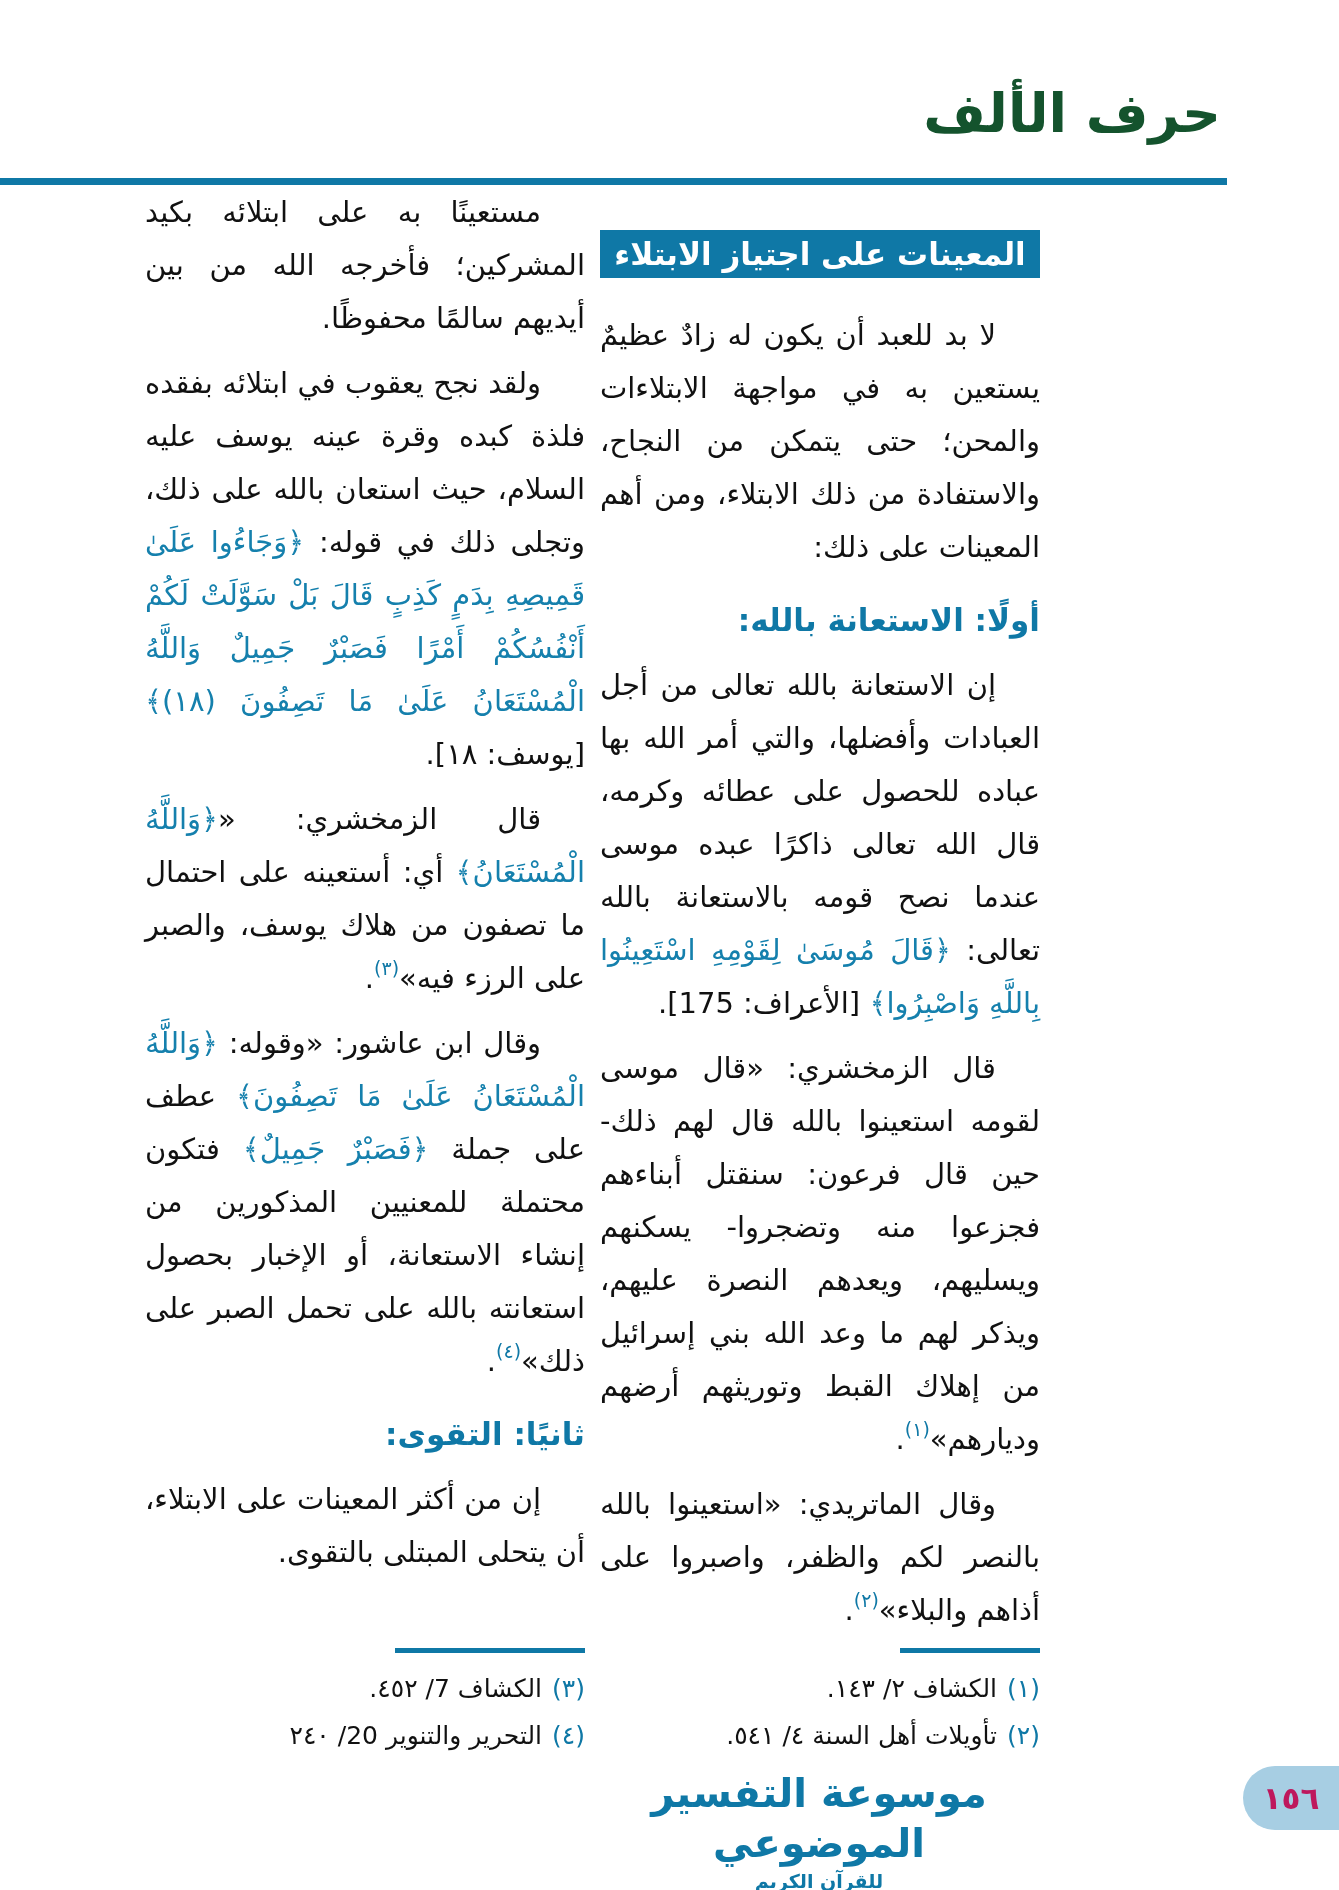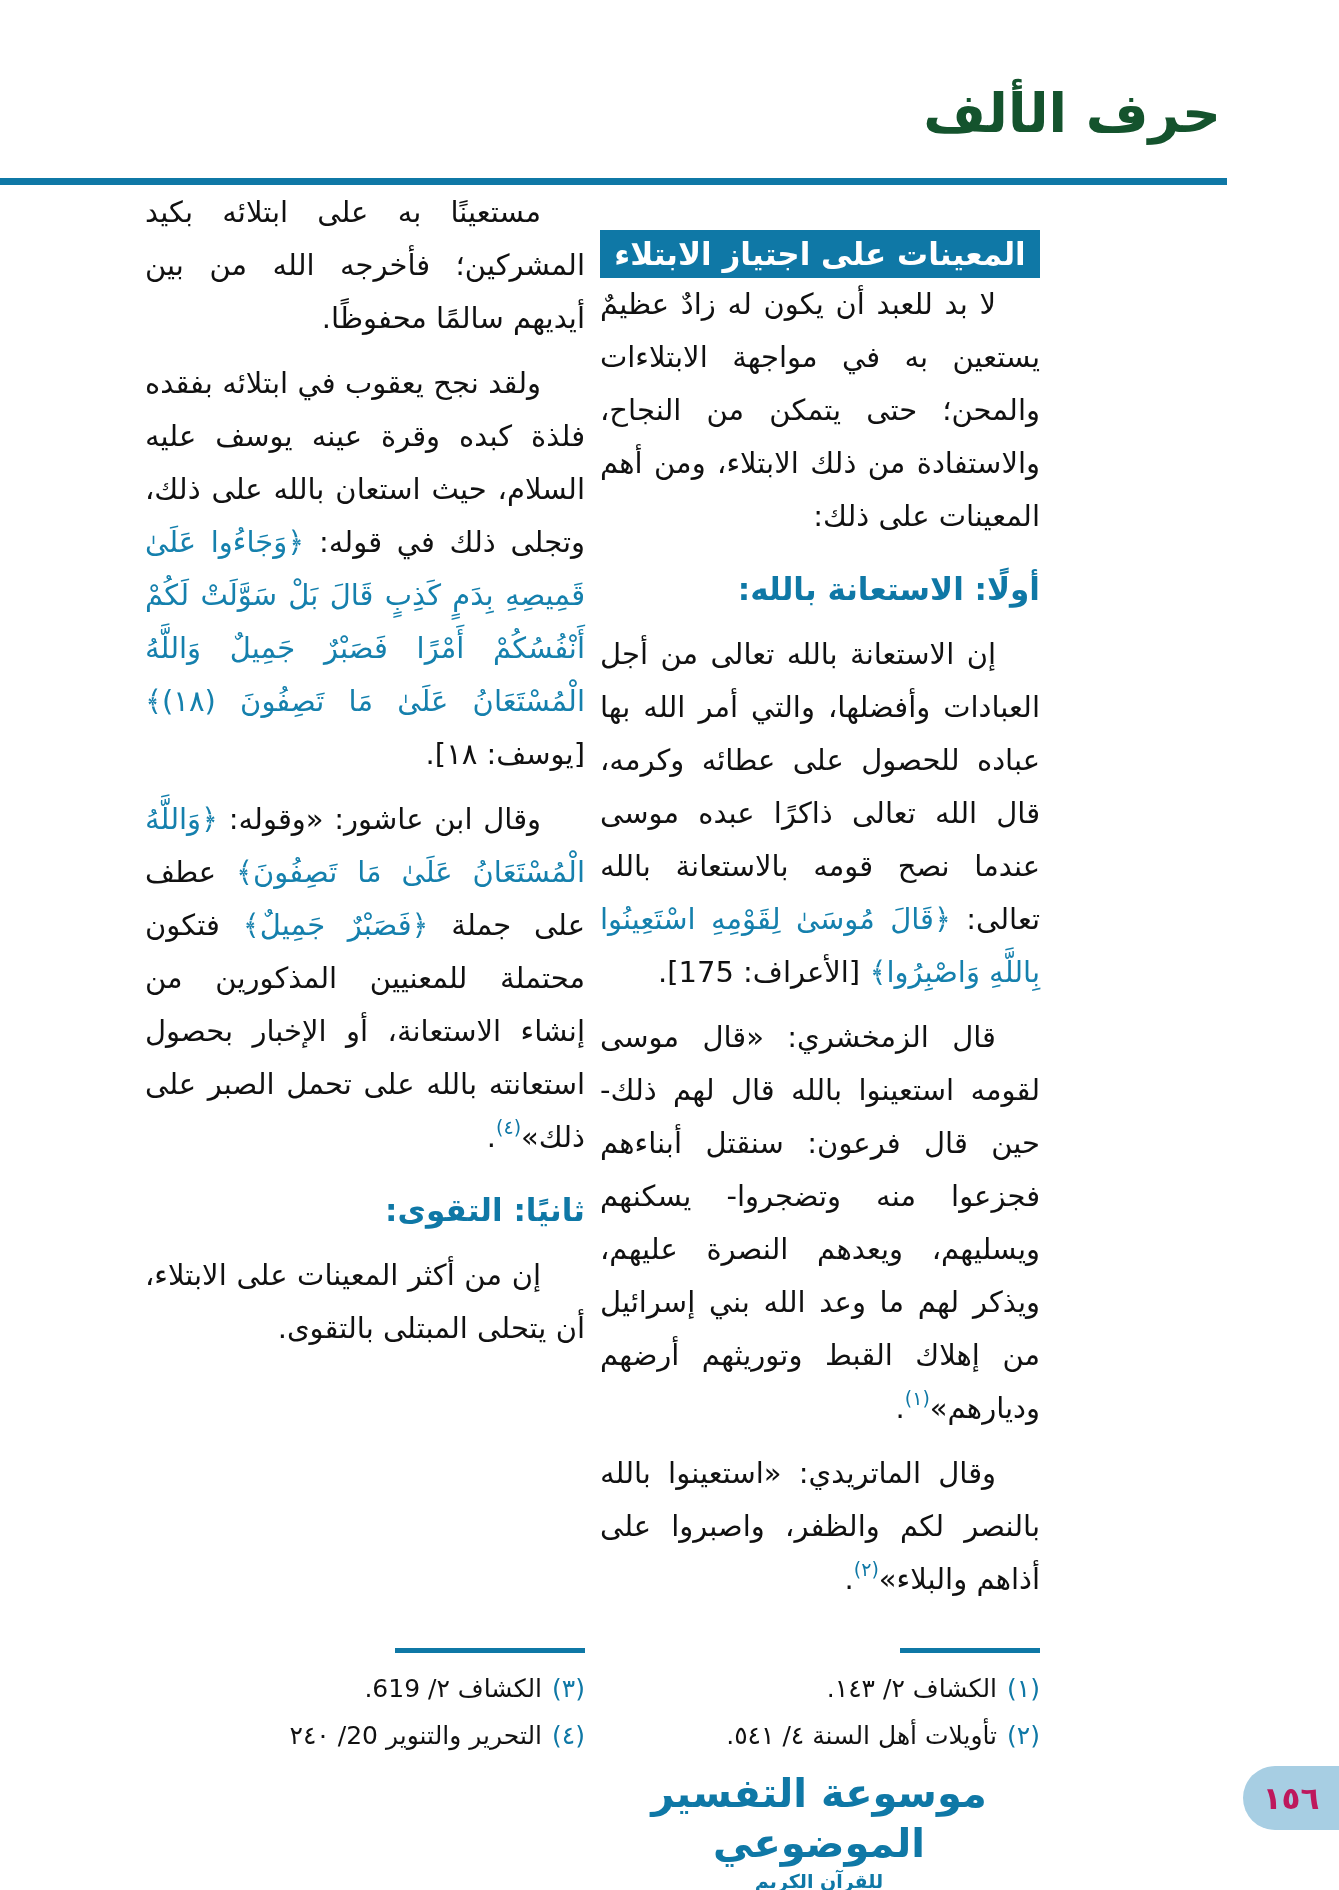--- a/index.html
+++ b/index.html
@@ -10,21 +10,21 @@
   .chapter-title{
     position:absolute;top:82px;right:118px;color:#14532d;
     font-size:54px;font-weight:700;letter-spacing:-2px;
   }
   .header-rule{position:absolute;top:178px;left:0;width:1227px;height:7px;background:#0f78a6;}
   .col{position:absolute;width:440px;font-size:29px;line-height:53px;text-align:justify;}
   .col-right{top:230px;right:299px;}
   .col-left{top:186px;right:754px;}
   .box-title{
     background:#0f78a6;color:#ffffff;font-size:31px;font-weight:700;
-    text-align:center;line-height:48px;height:48px;margin-bottom:0;text-indent:0;
+    text-align:center;line-height:48px;height:48px;margin-bottom:31px;text-indent:0;
   }
   .para{margin:0 0 12px 0;text-indent:44px;}
   .sub-heading{color:#0f78a6;font-size:31px;font-weight:700;margin:20px 0 12px 0;}
   .run-text{color:#111;}
   .run-quran{color:#1580ad;}
   .run-citation{color:#111;}
   .run-ref{color:#0f78a6;font-size:19px;vertical-align:13px;line-height:0;}
   .footnotes{position:absolute;width:440px;font-size:25px;line-height:47px;color:#111;}
   .fn-right{top:1648px;right:299px;}
   .fn-left{top:1648px;right:754px;}
@@ -54,20 +54,21 @@
       <div class="box-title">المعينات على اجتياز الابتلاء</div>
       <p class="para"><span class="run-text">لا بد للعبد أن يكون له زادٌ عظيمٌ يستعين به في مواجهة الابتلاءات والمحن؛ حتى يتمكن من النجاح، والاستفادة من ذلك الابتلاء، ومن أهم المعينات على ذلك:</span></p>
       <div class="sub-heading">أولًا: الاستعانة بالله:</div>
       <p class="para"><span class="run-text">إن الاستعانة بالله تعالى من أجل العبادات وأفضلها، والتي أمر الله بها عباده للحصول على عطائه وكرمه، قال الله تعالى ذاكرًا عبده موسى عندما نصح قومه بالاستعانة بالله تعالى: </span><span class="run-quran">﴿قَالَ مُوسَىٰ لِقَوْمِهِ اسْتَعِينُوا بِاللَّهِ وَاصْبِرُوا﴾</span><span class="run-citation"> [الأعراف: 175].</span></p>
       <p class="para"><span class="run-text">قال الزمخشري: «قال موسى لقومه استعينوا بالله قال لهم ذلك- حين قال فرعون: سنقتل أبناءهم فجزعوا منه وتضجروا- يسكنهم ويسليهم، ويعدهم النصرة عليهم، ويذكر لهم ما وعد الله بني إسرائيل من إهلاك القبط وتوريثهم أرضهم وديارهم»</span><span class="run-ref">(١)</span><span class="run-text">.</span></p>
       <p class="para"><span class="run-text">وقال الماتريدي: «استعينوا بالله بالنصر لكم والظفر، واصبروا على أذاهم والبلاء»</span><span class="run-ref">(٢)</span><span class="run-text">.</span></p>
     </section>
   <section class="col col-left" id="col-left">
       <p class="para"><span class="run-text">مستعينًا به على ابتلائه بكيد المشركين؛ فأخرجه الله من بين أيديهم سالمًا محفوظًا.</span></p>
       <p class="para"><span class="run-text">ولقد نجح يعقوب في ابتلائه بفقده فلذة كبده وقرة عينه يوسف عليه السلام، حيث استعان بالله على ذلك، وتجلى ذلك في قوله: </span><span class="run-quran">﴿وَجَاءُوا عَلَىٰ قَمِيصِهِ بِدَمٍ كَذِبٍ قَالَ بَلْ سَوَّلَتْ لَكُمْ أَنْفُسُكُمْ أَمْرًا فَصَبْرٌ جَمِيلٌ وَاللَّهُ الْمُسْتَعَانُ عَلَىٰ مَا تَصِفُونَ (١٨)﴾</span><span class="run-citation"> [يوسف: ١٨].</span></p>
+      <p class="para"><span class="run-text">قال الزمخشري: «</span><span class="run-quran">﴿وَاللَّهُ الْمُسْتَعَانُ﴾</span><span class="run-text"> أي: أستعينه على احتمال ما تصفون من هلاك يوسف، والصبر على الرزء فيه»</span><span class="run-ref">(٣)</span><span class="run-text">.</span></p>
       <p class="para"><span class="run-text">وقال ابن عاشور: «وقوله: </span><span class="run-quran">﴿وَاللَّهُ الْمُسْتَعَانُ عَلَىٰ مَا تَصِفُونَ﴾</span><span class="run-text"> عطف على جملة </span><span class="run-quran">﴿فَصَبْرٌ جَمِيلٌ﴾</span><span class="run-text"> فتكون محتملة للمعنيين المذكورين من إنشاء الاستعانة، أو الإخبار بحصول استعانته بالله على تحمل الصبر على ذلك»</span><span class="run-ref">(٤)</span><span class="run-text">.</span></p>
       <div class="sub-heading">ثانيًا: التقوى:</div>
       <p class="para"><span class="run-text">إن من أكثر المعينات على الابتلاء، أن يتحلى المبتلى بالتقوى.</span></p>
     </section>
 
   <div class="footnotes fn-right">
     <div class="fn-rule fn-rule-right"></div>
     <div id="fn-right-list">
         <div class="fn-item">
           <span class="fn-ref">(١)</span>
@@ -78,21 +79,21 @@
           <span class="fn-text">تأويلات أهل السنة ٤/ ٥٤١.</span>
         </div>
       </div>
   </div>
 
   <div class="footnotes fn-left">
     <div class="fn-rule fn-rule-left"></div>
     <div id="fn-left-list">
         <div class="fn-item">
           <span class="fn-ref">(٣)</span>
-          <span class="fn-text">الكشاف ٢/ 619.</span>
+          <span class="fn-text">الكشاف 7/ ٤٥٢.</span>
         </div>
         <div class="fn-item">
           <span class="fn-ref">(٤)</span>
           <span class="fn-text">التحرير والتنوير 20/ ٢٤٠</span>
         </div>
       </div>
   </div>
 
   <div class="logo">
     <div class="logo-l1">موسوعة التفسير الموضوعي</div>

